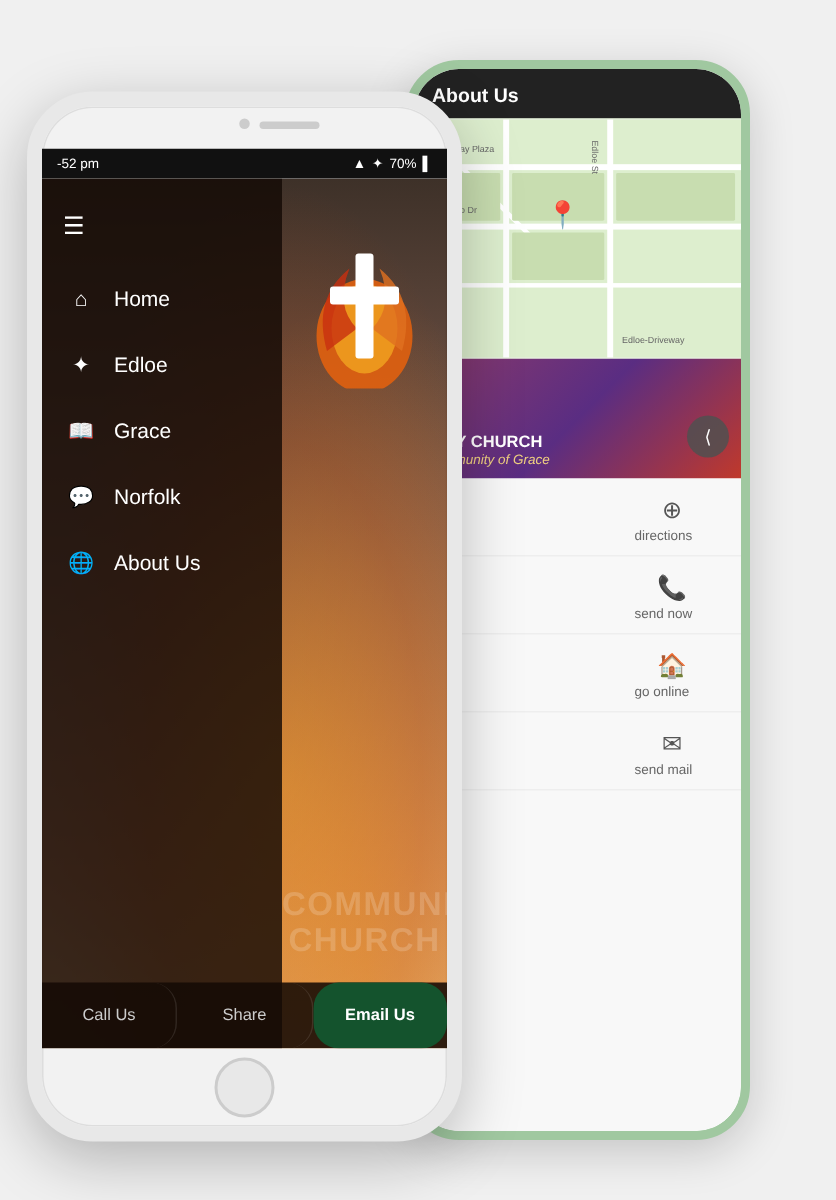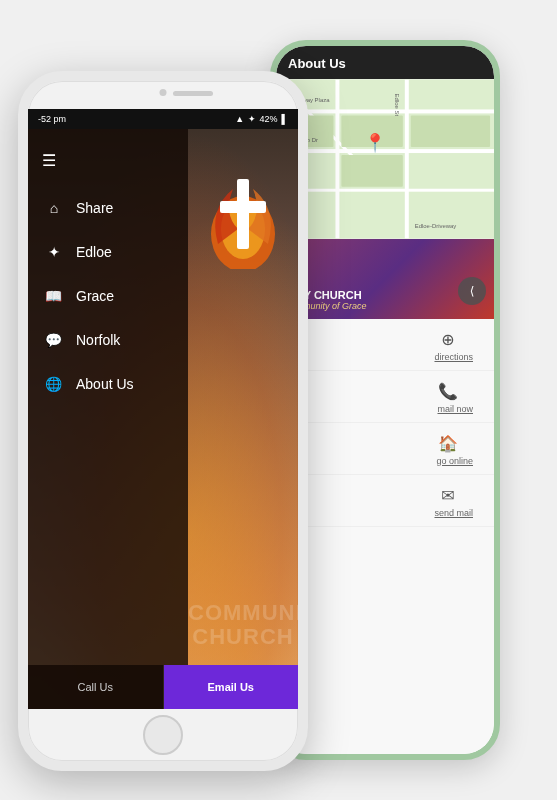--- a/index.html
+++ b/index.html
@@ -113,37 +113,36 @@
       height: 24px;
       display: flex;
       align-items: center;
       justify-content: center;
       font-size: 16px;
       color: #555;
     }
     .pb-action-label {
       font-size: 9px;
       color: #666;
-      text-align: right;
+      text-align: left;
       width: 50px;
-      text-decoration: underline;
     }
     .pb-action-col {
       display: flex;
       flex-direction: column;
       align-items: center;
       justify-content: center;
       width: 60px;
     }
 
     
     .phone-front {
       position: absolute;
       left: 18px;
-      top: 71px;
+      top: 61px;
       width: 290px;
       height: 700px;
       background: #f2f2f2;
       border-radius: 44px;
       border: 10px solid #e8e8e8;
       box-shadow: 0 12px 40px rgba(0,0,0,0.25), inset 0 0 0 1px #ddd;
       z-index: 2;
       display: flex;
       flex-direction: column;
       align-items: center;
@@ -315,24 +314,25 @@
     .bottom-btn {
       flex: 1;
       height: 100%;
       display: flex;
       align-items: center;
       justify-content: center;
       color: #ccc;
       font-size: 11px;
       border-right: 1px solid rgba(255,255,255,0.1);
       cursor: pointer;
+      border-radius: 17px;
     }
     .bottom-btn:last-child { border-right: none; }
     .bottom-btn.highlight {
-      background: #6d28d9;
+      background: #14532d;
       color: #fff;
       font-weight: 600;
     }
 
     
     .pf-home-btn {
       width: 40px;
       height: 40px;
       border-radius: 50%;
       border: 2px solid #ccc;
@@ -412,21 +412,21 @@
     <div class="pb-actions">
       <div class="pb-action-row">
         <div class="pb-action-col">
           <div class="pb-action-icon">⊕</div>
           <div class="pb-action-label">directions</div>
         </div>
       </div>
       <div class="pb-action-row">
         <div class="pb-action-col">
           <div class="pb-action-icon">📞</div>
-          <div class="pb-action-label">mail now</div>
+          <div class="pb-action-label">send now</div>
         </div>
       </div>
       <div class="pb-action-row">
         <div class="pb-action-col">
           <div class="pb-action-icon">🏠</div>
           <div class="pb-action-label">go online</div>
         </div>
       </div>
       <div class="pb-action-row">
         <div class="pb-action-col">
@@ -445,21 +445,21 @@
     <div class="pf-speaker"></div>
   </div>
 
   <div class="pf-screen">
 
     <div class="pf-status">
       <span>-52 pm</span>
       <div class="status-right">
         <span>▲</span>
         <span>✦</span>
-        <span>42%</span>
+        <span>70%</span>
         <span>▌</span>
       </div>
     </div>
 
     <div class="pf-content">
 
       <div class="pf-bg"></div>
       <div class="pf-bg-warm"></div>
 
       <div class="pf-church-logo">
@@ -481,21 +481,21 @@
       <div class="pf-church-text">
         <div class="church-name-main">COMMUNITY</div>
         <div class="church-name-main">CHURCH</div>
       </div>
 
       <div class="pf-sidebar">
         <div class="sidebar-hamburger">☰</div>
 
         <div class="sidebar-item">
           <span class="sidebar-icon">⌂</span>
-          <span>Share</span>
+          <span>Home</span>
         </div>
         <div class="sidebar-item">
           <span class="sidebar-icon">✦</span>
           <span>Edloe</span>
         </div>
         <div class="sidebar-item">
           <span class="sidebar-icon">📖</span>
           <span>Grace</span>
         </div>
         <div class="sidebar-item">
@@ -505,20 +505,23 @@
         <div class="sidebar-item">
           <span class="sidebar-icon">🌐</span>
           <span>About Us</span>
         </div>
       </div>
 
       <div class="pf-bottom-bar">
         <div class="bottom-btn">
           <span>Call Us</span>
         </div>
+        <div class="bottom-btn">
+          <span>Share</span>
+        </div>
         <div class="bottom-btn highlight">
           <span>Email Us</span>
         </div>
       </div>
 
     </div>
   </div>
 
   <div class="pf-home-btn"></div>
 </div>

